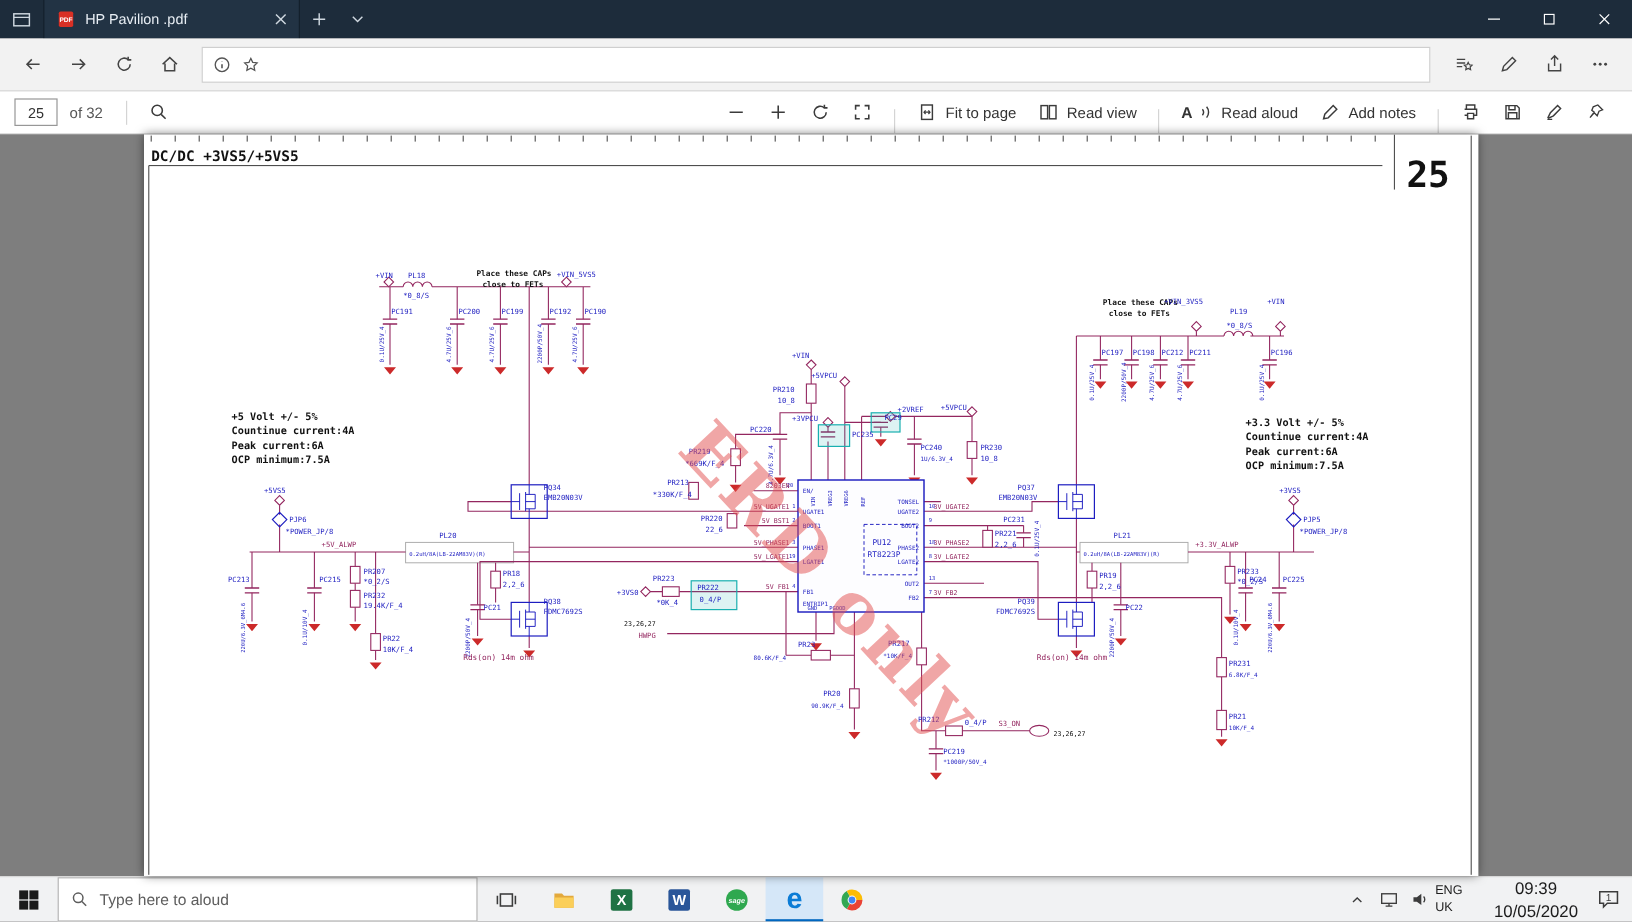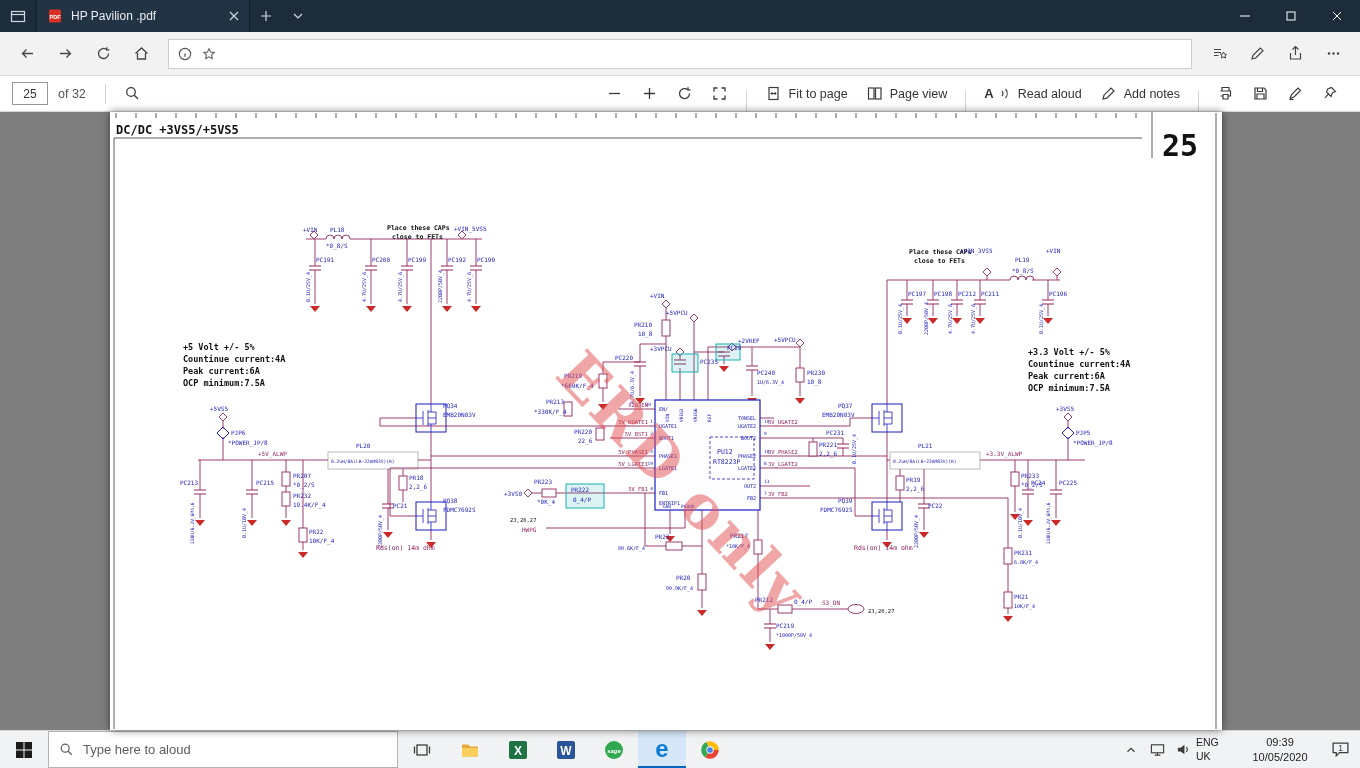--- a/index.html
+++ b/index.html
@@ -22,31 +22,31 @@
 
 .ptb{height:36px;background:#fff;border-bottom:1px solid #d6d6d6;display:flex;align-items:center;padding:0 12px;font-size:12.5px;color:#333;flex:none}
 .pagebox{width:36px;height:23px;border:1px solid #979797;display:flex;align-items:center;justify-content:center;font-size:12px}
 .of{margin:0 10px;color:#555}
 .vsep{width:1px;height:20px;background:#d4d4d4;margin:0 9px;flex:none}
 .tbtn{display:flex;align-items:center;gap:7px;padding:0 9px;height:100%;flex:none}
 .ptbright{margin-left:auto;display:flex;align-items:flex-end;height:100%}
 .ra-a{font-weight:bold;font-size:13px}
 
 .content{height:618px;background:#7e7e7e;position:relative;flex:none}
-.page{position:absolute;left:110px;top:0;width:1112px;height:618px;background:#fff;box-shadow:0 0 8px rgba(0,0,0,.55)}
+.page{position:absolute;left:120px;top:0;width:1112px;height:618px;background:#fff;box-shadow:0 0 8px rgba(0,0,0,.55)}
 #schem{display:block}
 
 .taskbar{height:38px;background:#f1f2f3;border-top:1px solid #d8d8d8;display:flex;align-items:stretch;flex:none}
 .tbslot{width:48px;display:flex;align-items:center;justify-content:center;flex:none}
 .tsearch{width:350px;background:#fff;border:1px solid #b3b3b3;display:flex;align-items:center;gap:9px;padding:0 10px;font-size:13px;color:#5d5d5d;flex:none}
 .edgeslot{background:#d5e7f8;border-bottom:2px solid #0067c0}
 .tray{margin-left:auto;display:flex;align-items:center}
 .trayico{width:26px;display:flex;align-items:center;justify-content:center;height:100%}
 .lang{width:44px;font-size:10.5px;line-height:1.25;text-align:left;color:#1c1c1c}
-.clock{width:80px;font-size:11px;line-height:1.3;text-align:center;color:#1c1c1c}
+.clock{width:80px;font-size:14px;line-height:1.3;text-align:center;color:#1c1c1c}
 svg{display:block}
 </style>
 </head>
 <body>
 
 <div class="screen">
 
   <div class="tabbar">
     <div class="lefticon">
       <svg width="16" height="16" viewBox="0 0 16 16">
@@ -188,21 +188,21 @@
             <rect x="4" y="2.5" width="9" height="12" fill="none" stroke="#3b3b3b" stroke-width="1.2"></rect>
             <path d="M6,8.5h5M7.3,7L6,8.5l1.3,1.5M9.7,7L11,8.5l-1.3,1.5" fill="none" stroke="#3b3b3b" stroke-width="1"></path>
           </svg>
         <span>Fit to page</span>
       </div>
       <div class="tbtn">
         <svg width="17" height="17" viewBox="0 0 17 17">
             <rect x="2.5" y="3" width="5.5" height="11" fill="none" stroke="#3b3b3b" stroke-width="1.2"></rect>
             <rect x="9.5" y="3" width="5.5" height="11" fill="none" stroke="#3b3b3b" stroke-width="1.2"></rect>
           </svg>
-        <span>Page view</span>
+        <span>Read view</span>
       </div>
       <div class="vsep"></div>
       <div class="tbtn">
         <span class="ra-a">A</span>
         <svg width="10" height="15" viewBox="0 0 10 15">
             <path d="M1,5a4,4 0 0 1 0,5M4.5,3a7,7 0 0 1 0,9" fill="none" stroke="#3b3b3b" stroke-width="1.2"></path>
           </svg>
         <span>Read aloud</span>
       </div>
       <div class="tbtn">

